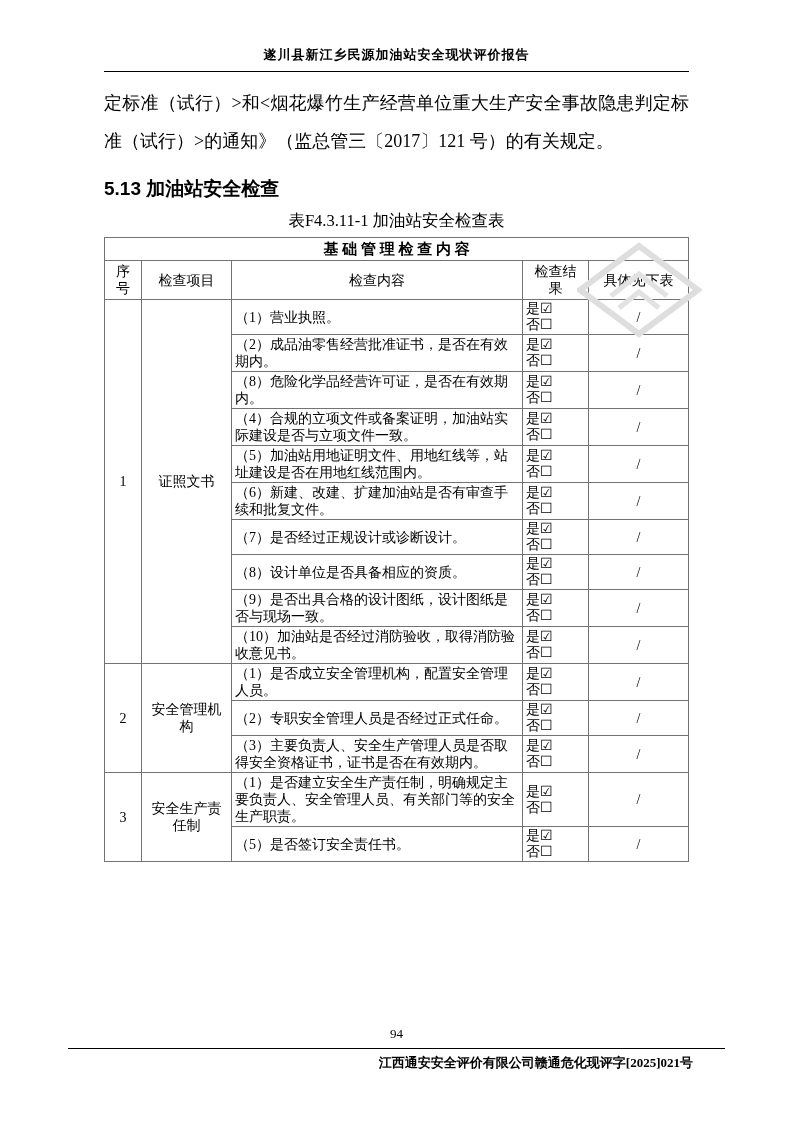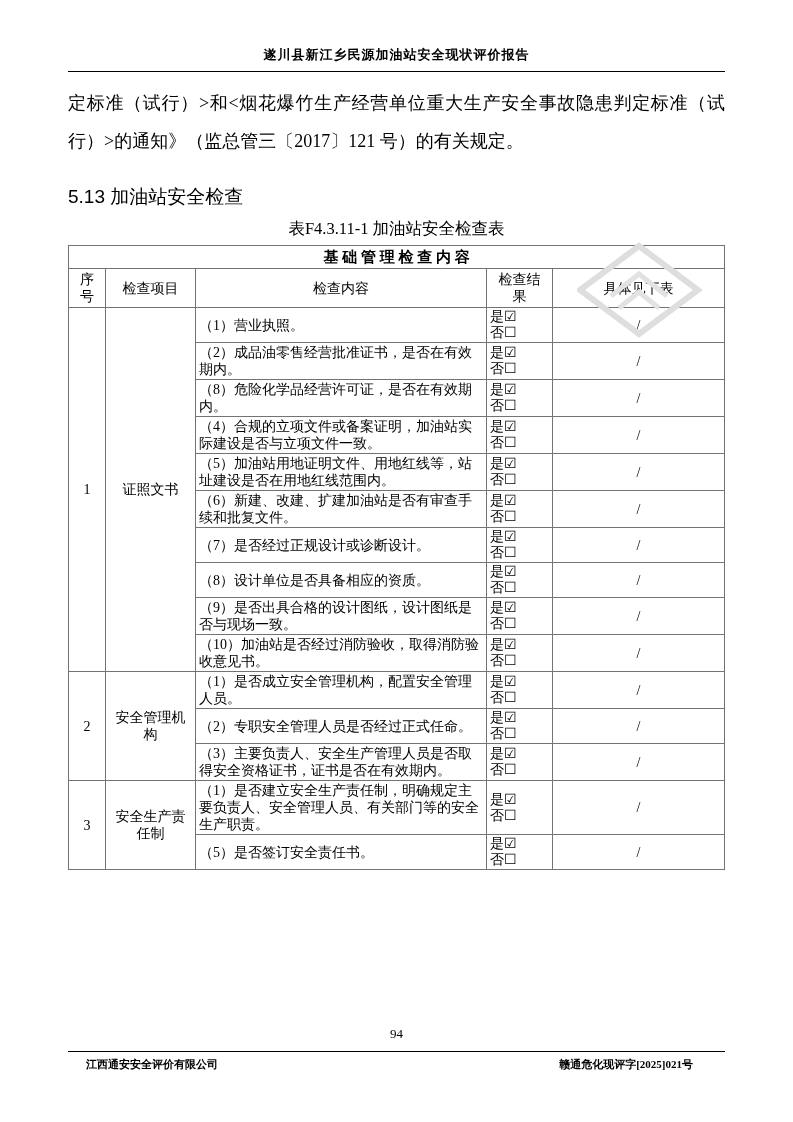--- a/index.html
+++ b/index.html
@@ -1,51 +1,51 @@
 <!DOCTYPE html>
 <html><head>
 <meta charset="utf-8">
 <style>
   *{box-sizing:border-box}
   html,body{margin:0;padding:0;background:#fff}
   .page{
     width:793px;height:1122px;position:relative;background:#fff;color:#000;
     font-family:"Liberation Serif","DejaVu Serif",serif;
-    padding:46px 68px 0;overflow:hidden;margin:0 auto;
+    padding:46px 104px 0;overflow:hidden;margin:0 auto;
   }
   .doc-header{
     text-align:center;font-size:13px;font-weight:bold;letter-spacing:1px;
     padding-bottom:7px;border-bottom:1px solid #000;
   }
   .para{font-size:18px;line-height:38px;text-align:justify;margin:12px 0 0}
   .para.indent{text-indent:2em;margin-top:2px}
   .section-heading{
     font-family:"Liberation Sans","DejaVu Sans",sans-serif;
-    font-size:19px;font-weight:normal;margin:24px 0 6px;
+    font-size:19px;font-weight:bold;margin:16px 0 6px;
   }
   .table-caption{text-align:center;font-size:16.5px;margin:8px 0 5px}
   table.check-table{
     width:100%;border-collapse:collapse;table-layout:fixed;
     font-size:14px;line-height:17px;
   }
   .check-table th,.check-table td{
     border:1px solid #737373;padding:1px 3px;vertical-align:middle;word-break:break-all;
   }
   .table-title{font-size:15px;font-weight:bold;padding:0;line-height:20px;text-align:center}
   .col-headers th{font-weight:normal;height:33px;text-align:center;padding:2px 6px}
   .cell-no{text-align:center}
   .cell-item{text-align:center;padding:2px 11px}
   .cell-content{text-align:left;padding:2px 4px}
   .cell-result{padding:2px 2px 2px 7px;line-height:16px}
   .cell-problem{text-align:center}
   .page-number{position:absolute;left:0;right:0;bottom:80px;text-align:center;font-size:13px}
   .doc-footer{
     position:absolute;left:68px;right:68px;bottom:50px;border-top:1px solid #000;
-    padding:5px 32px 0 18px;display:flex;justify-content:space-between;
-    font-weight:bold;font-size:11px;
+    padding:5px 32px 0 18px;display:flex;justify-content:flex-end;
+    font-weight:bold;font-size:13px;
   }
   .watermark{position:absolute;left:577px;top:242px;pointer-events:none}
 </style>
 </head>
 <body>
 
 <div class="page">
 
   <div class="doc-header">遂川县新江乡民源加油站安全现状评价报告</div>
 

